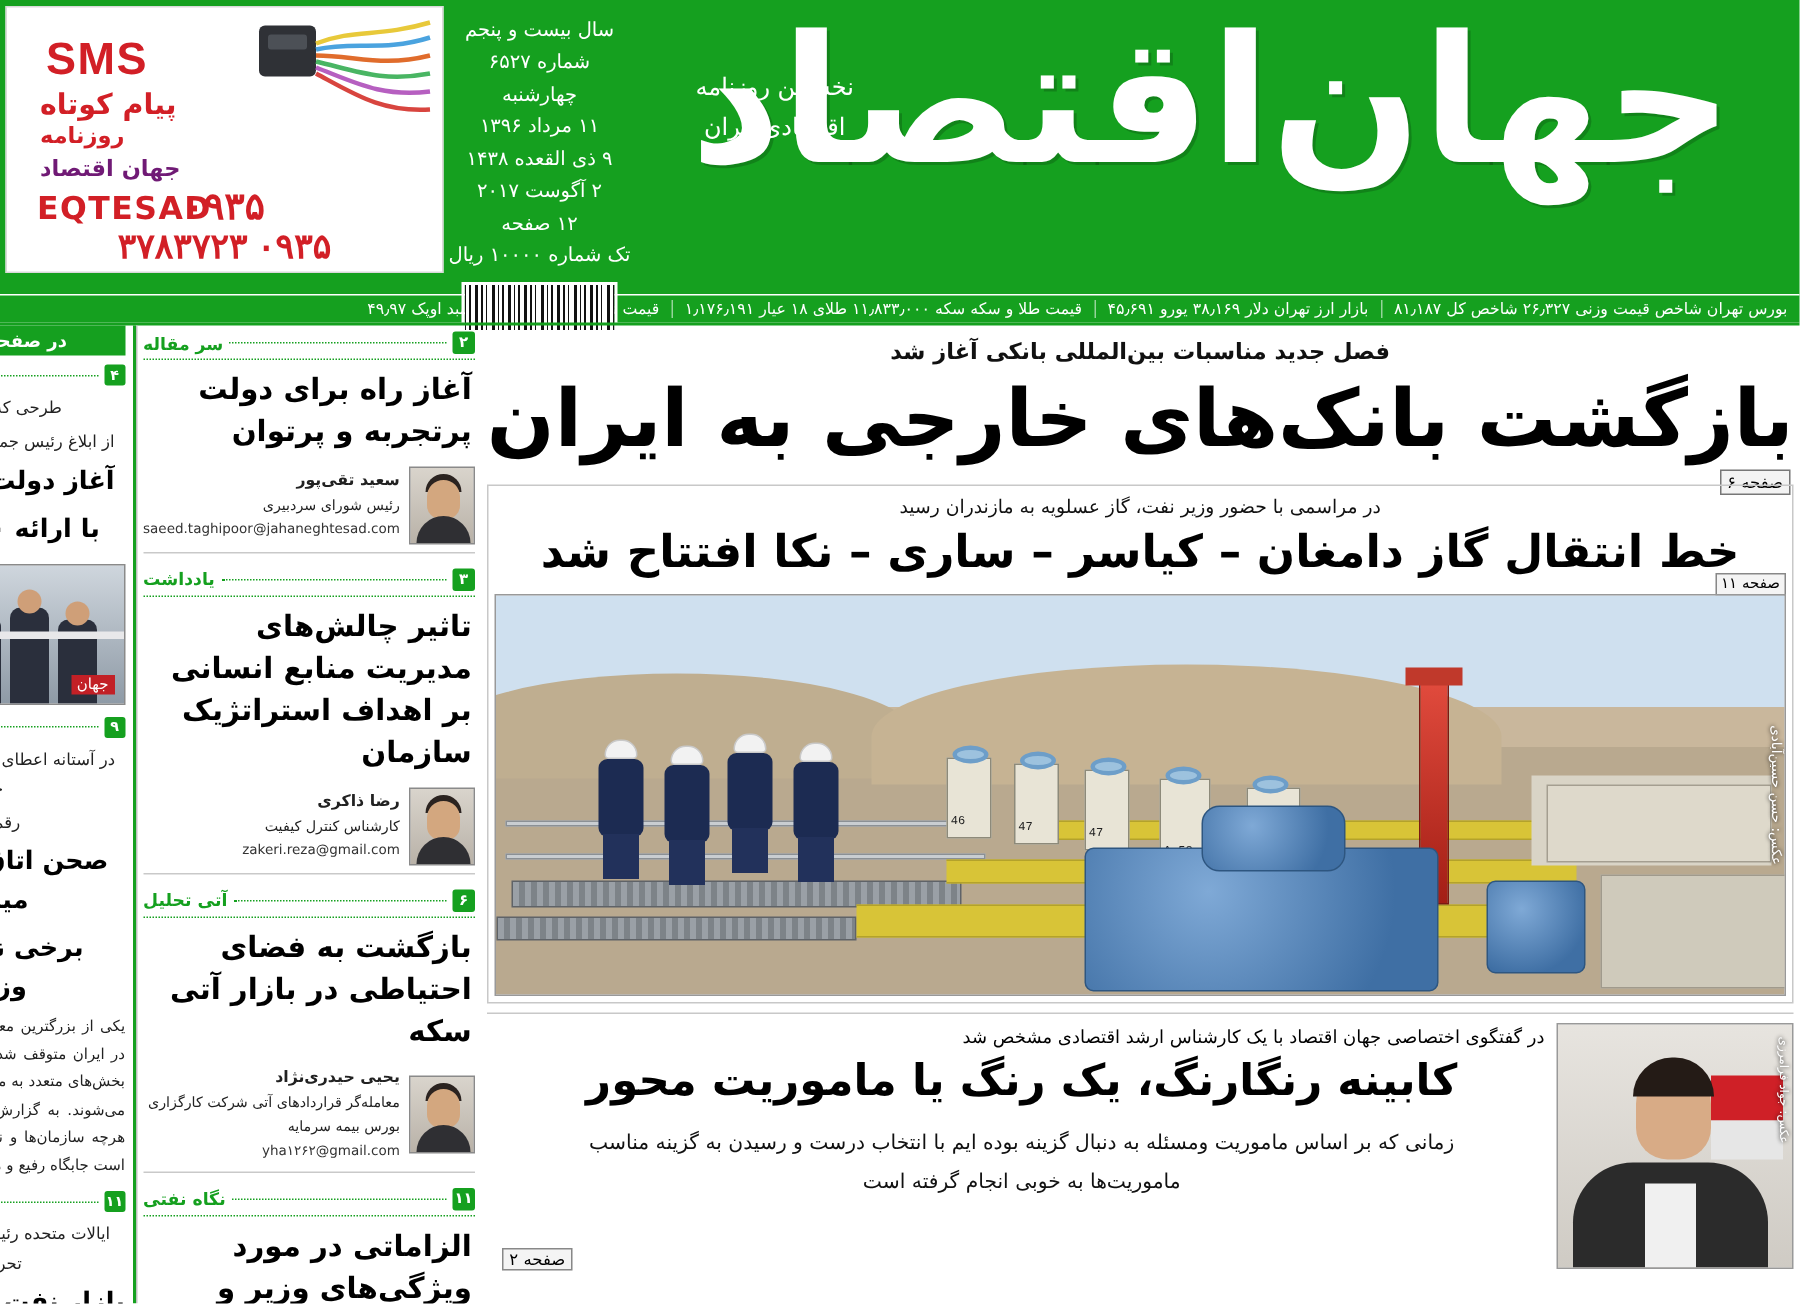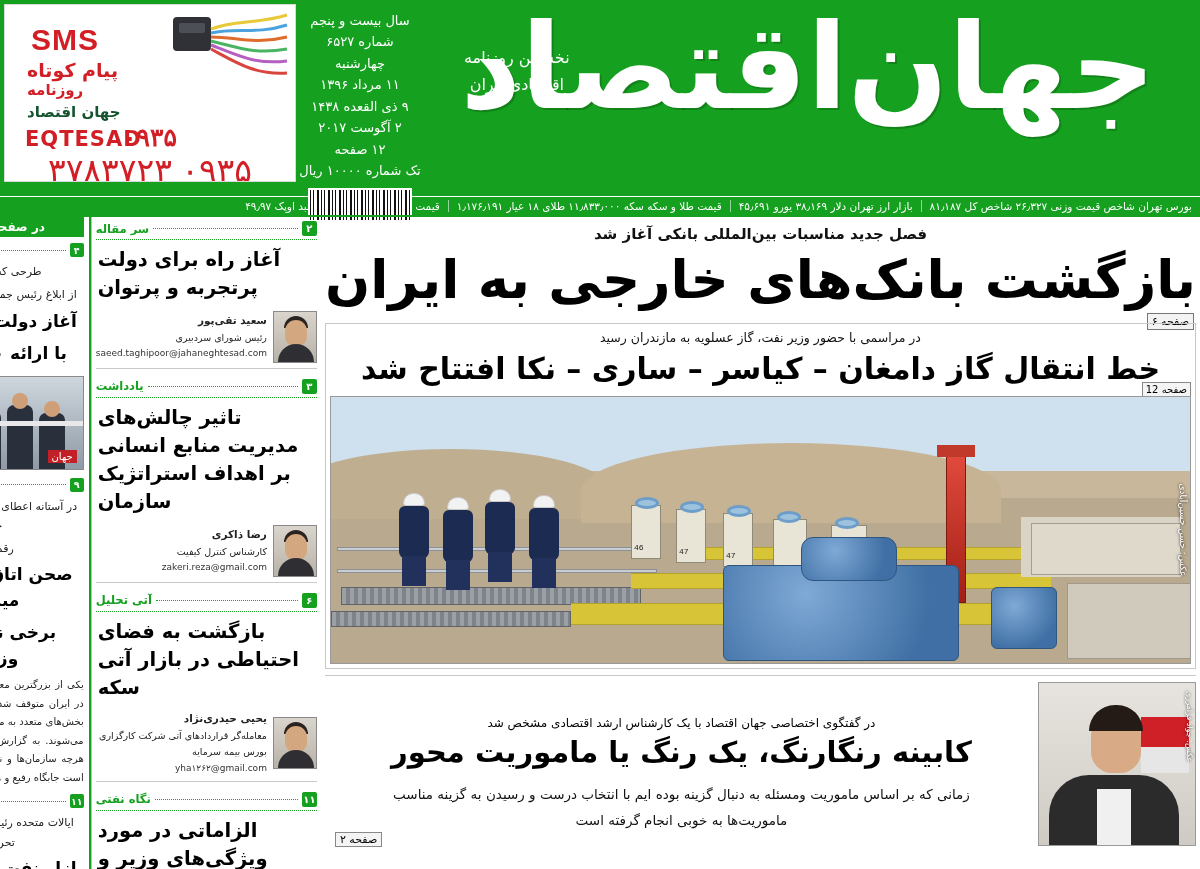--- a/index.html
+++ b/index.html
@@ -34,29 +34,29 @@
   .ad-cable {
     position: absolute; top: 4px; right: 4px; width: 120px; height: 86px;
   }
   .ad-sms {
     position: absolute; top: 18px; left: 26px;
     color: #d21f26; font-size: 30px; font-weight: bold; letter-spacing: 1px;
     font-family: "Liberation Sans", sans-serif;
   }
   .ad-fa1 { position: absolute; top: 54px; left: 22px; color: #d21f26; font-size: 19px; font-weight: bold; }
   .ad-fa2 { position: absolute; top: 76px; left: 22px; color: #d21f26; font-size: 15px; font-weight: bold; }
-  .ad-fa3 { position: absolute; top: 98px; left: 22px; color: #14532d; font-size: 15px; font-weight: bold; }
+  .ad-fa3 { position: absolute; top: 98px; left: 22px; color: #701a75; font-size: 15px; font-weight: bold; }
   .ad-num1 {
     position: absolute; top: 118px; right: 14px; left: 14px;
     color: #d21f26; font-size: 25px; font-weight: bold; text-align: center;
     font-family: "Liberation Sans", sans-serif;
   }
   .ad-num2 {
     position: absolute; top: 146px; right: 14px; left: 14px;
-    color: #d21f26; font-size: 33px; font-weight: normal; text-align: center;
+    color: #d21f26; font-size: 23px; font-weight: bold; text-align: center;
     font-family: "Liberation Sans", sans-serif;
   }
   .ad-eq { position: absolute; top: 122px; left: 20px; color: #d21f26; font-size: 21px; font-weight: bold; letter-spacing: 1px; }
 
   .issue-box {
     flex: 0 0 124px;
     margin: 4px 2px 0 2px;
     color: #ffffff;
     text-align: center;
     font-size: 13px;
@@ -274,21 +274,21 @@
   
   .interview {
     display: flex;
     flex-direction: row;
     margin-top: 6px;
     border-top: 1px solid #c8c8c8;
     padding-top: 6px;
     height: 170px;
   }
   .iv-text { flex: 1 1 auto; padding: 0 8px; position: relative; }
-  .iv-kicker { text-align: center; font-size: 12px; padding: 2px 0 4px; margin-top: 32px; }
+  .iv-kicker { text-align: right; font-size: 12px; padding: 2px 0 4px; }
   .iv-head {
     text-align: center; font-size: 29px; font-weight: bold; line-height: 1.3;
     padding-bottom: 10px; white-space: nowrap;
   }
   .iv-body {
     font-size: 13.5px; line-height: 1.9; text-align: center; color: #111;
   }
   .iv-photo {
     flex: 0 0 158px;
     position: relative;
@@ -315,21 +315,21 @@
     border-bottom: 1px dotted #15a01f;
     margin-bottom: 4px;
   }
   .op-bar .num {
     background: #15a01f; color: #fff; width: 15px; height: 15px;
     border-radius: 2px; display: inline-flex; align-items: center; justify-content: center;
     font-size: 10px;
   }
   .op-bar .dots { flex: 1 1 auto; border-bottom: 1px dotted #15a01f; height: 1px; }
   .op-head {
-    font-size: 19.5px; font-weight: bold; text-align: left; line-height: 1.45; padding: 2px 2px 8px;
+    font-size: 19.5px; font-weight: bold; text-align: right; line-height: 1.45; padding: 2px 2px 8px;
   }
   .op-author {
     display: flex; flex-direction: row; align-items: center; gap: 6px;
     font-size: 9.5px; line-height: 1.7; color: #222;
   }
   .op-avatar {
     flex: 0 0 44px; height: 52px;
     background: linear-gradient(#d9d4cc,#b9b2a8);
     border: 1px solid #8a8a8a;
     position: relative; overflow: hidden;
@@ -433,21 +433,21 @@
   <div class="content">
 
     <div class="lead-zone">
       <div class="kicker">فصل جدید مناسبات بین‌المللی بانکی آغاز شد</div>
       <div class="lead-head">بازگشت بانک‌های خارجی به ایران</div>
       <div class="lead-page-tag">صفحه ۶</div>
 
       <div class="story-block">
         <div class="story-kicker">در مراسمی با حضور وزیر نفت، گاز عسلویه به مازندران رسید</div>
         <div class="story-head">خط انتقال گاز دامغان – کیاسر – ساری – نکا افتتاح شد</div>
-        <div class="story-tag">صفحه 12</div>
+        <div class="story-tag">صفحه ۱۱</div>
 
         <div class="photo-main">
           <div class="sky-hill" style="left:-40px; top:52px; width:320px; height:70px;"></div>
           <div class="sky-hill" style="left:250px; top:46px; width:420px; height:80px; background:#c6b393;"></div>
 
           <div class="catwalk" style="left:10px; top:190px; width:300px; height:18px;"></div>
           <div class="catwalk" style="left:0px; top:214px; width:240px; height:16px;"></div>
           <div class="rail" style="left:6px; top:150px; width:320px;"></div>
           <div class="rail" style="left:6px; top:172px; width:320px;"></div>
 

